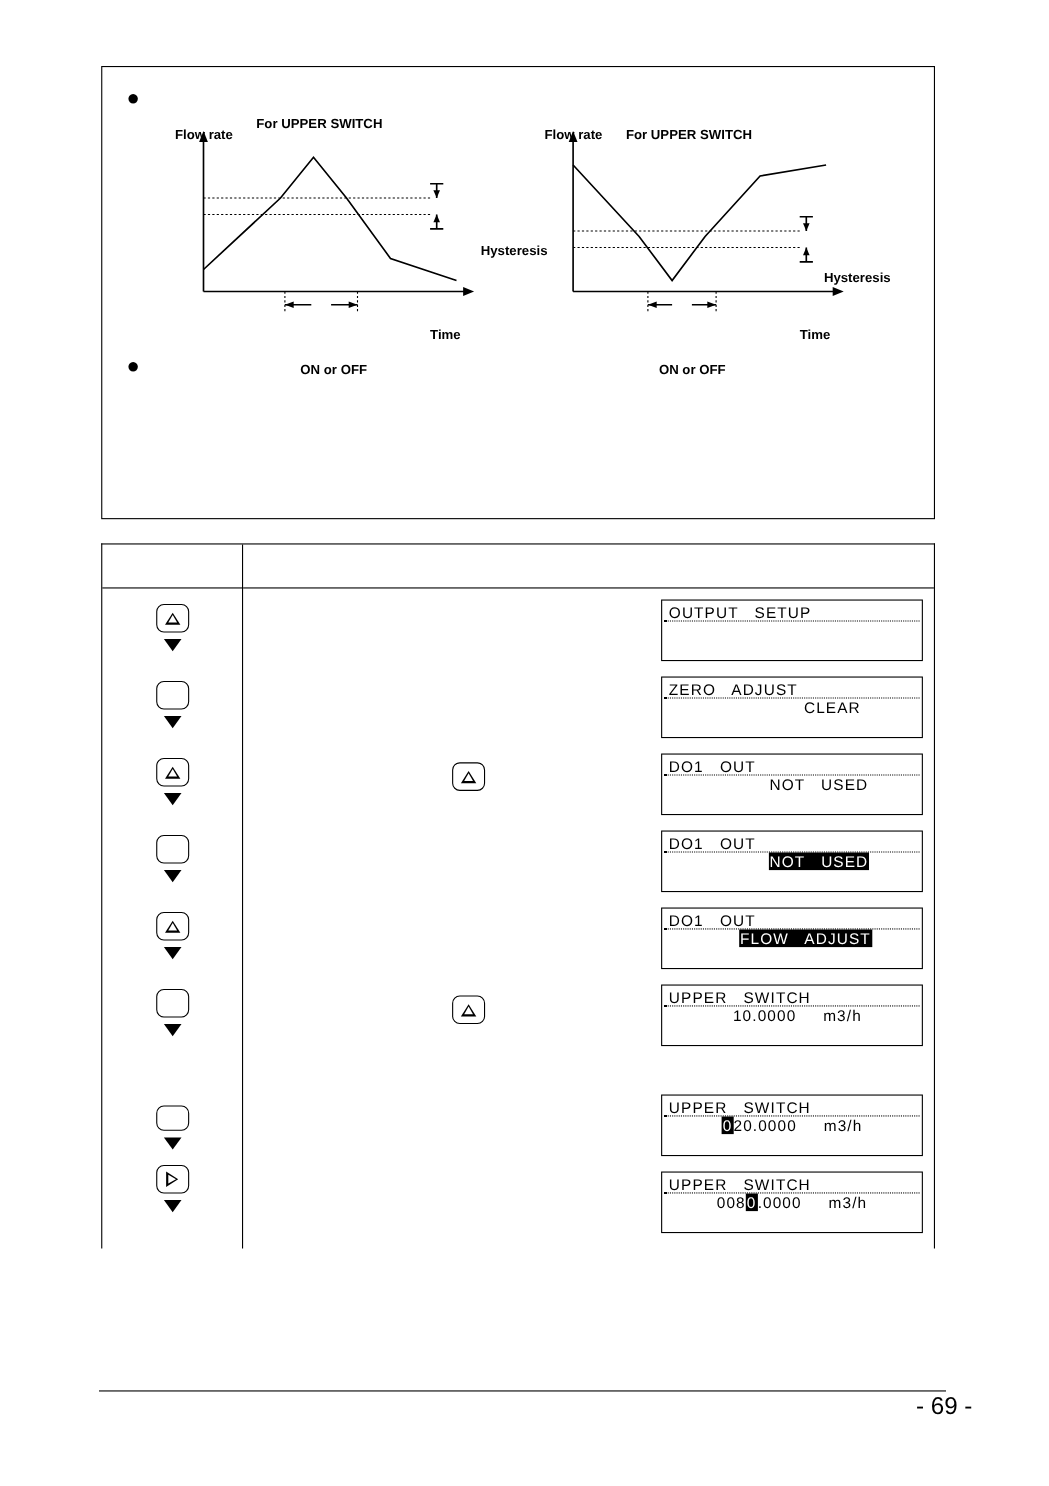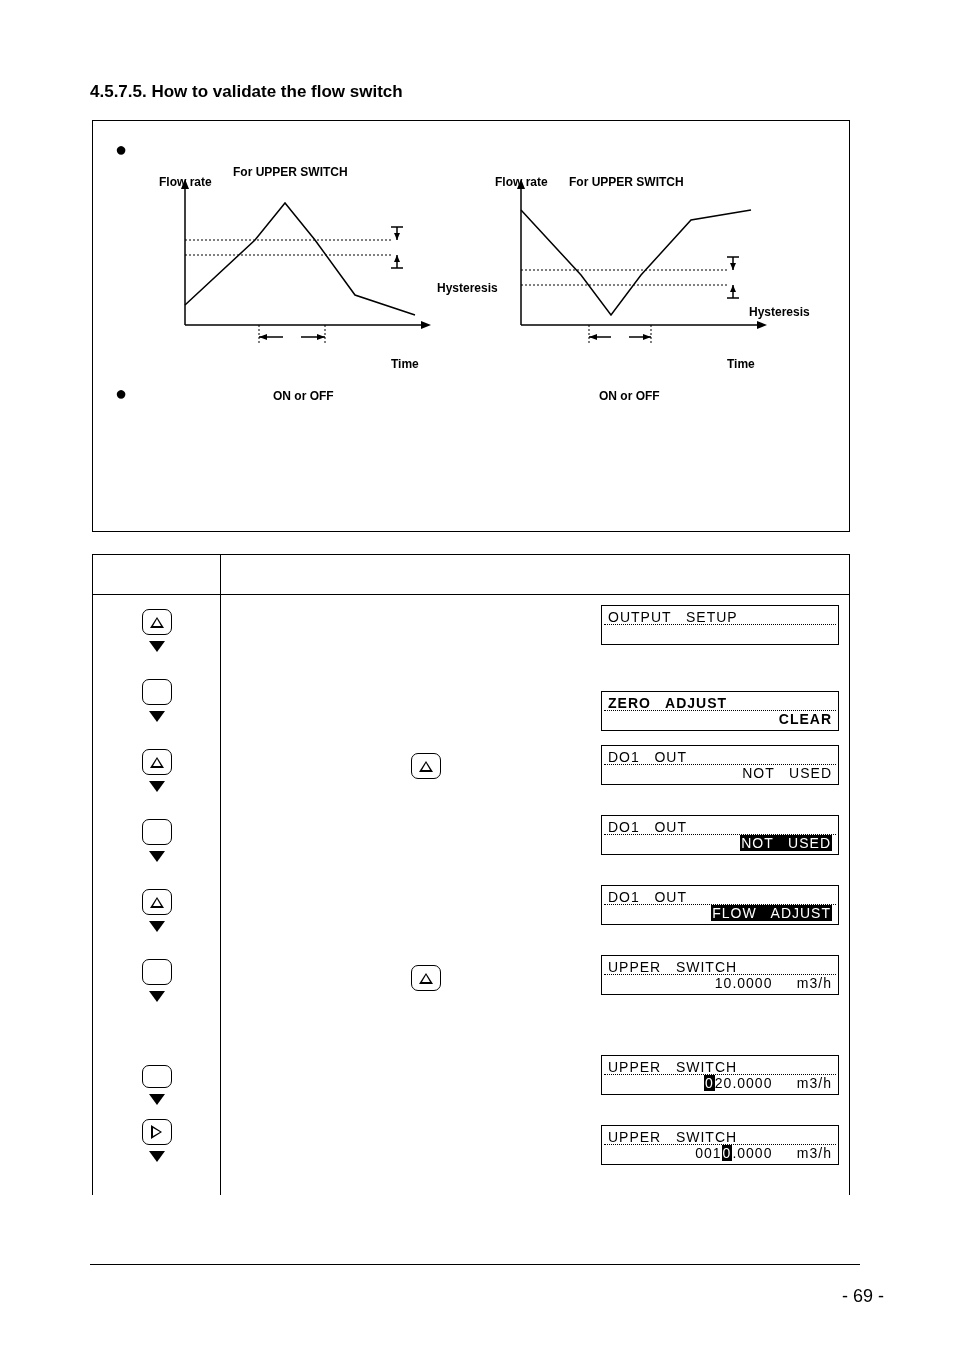--- a/index.html
+++ b/index.html
@@ -127,61 +127,60 @@
     margin-top: 6px;
   }
   .mid-icons {
     position: absolute;
     left: 190px;
   }
   .display-box {
     position: absolute;
     border: 1.5px solid #000;
     width: 238px;
-    height: 40px;
+    height: 56px;
     font-family: Arial, sans-serif;
     font-size: 14px;
     letter-spacing: 1px;
     padding: 3px 6px 3px 6px;
     line-height: 16px;
   }
   .display-box .line1 { height: 16px; white-space: pre; }
-  .display-box .line2 { height: 16px; white-space: pre; text-align: right; }
+  .display-box .line2 { height: 16px; white-space: pre; text-align: center; }
   .dashed-divider {
     position: absolute;
     top: 18px;
     left: 2px;
     right: 2px;
     border-top: 1px dotted #000;
   }
   .inv {
     background: #000;
     color: #fff;
     padding: 0 1px;
   }
   .page-number {
     position: absolute;
-    bottom: 44px;
+    bottom: 60px;
     right: 70px;
-    font-size: 18px;
+    font-size: 22px;
   }
   .footer-rule {
     position: absolute;
     bottom: 86px;
     left: 90px;
     width: 770px;
     border-top: 1.5px solid #000;
   }
 </style>
 </head>
 <body>
 
 <div class="page">
 
-  <div class="section-heading">4.5.7.5. How to validate the flow switch</div>
 
   <div class="diagram-box">
     <div class="bullet" style="top:18px; left:22px;">●</div>
 
     <div class="chart" style="top:44px; left:62px; width:330px;">
       <div class="chart-label" style="top:10px; left:4px;">Flow rate</div>
       <div class="chart-label" style="top:0; left:78px;">For UPPER SWITCH</div>
       <svg width="320" height="190">
 
         <line x1="30" y1="20" x2="30" y2="160" stroke="#000" stroke-width="1.5"></line>
@@ -305,21 +304,21 @@
               <div class="tri-up-outline"></div>
             </div>
         </div>
 
         <div class="display-box" style="top:10px; right:10px;">
           <div class="dashed-divider"></div>
           <div class="line1">OUTPUT   SETUP</div>
           <div class="line2"></div>
         </div>
 
-        <div class="display-box" style="top:96px; right:10px;font-weight:bold;">
+        <div class="display-box" style="top:80px; right:10px;">
           <div class="dashed-divider"></div>
           <div class="line1">ZERO   ADJUST</div>
           <div class="line2">               CLEAR</div>
         </div>
 
         <div class="display-box" style="top:150px; right:10px;">
           <div class="dashed-divider"></div>
           <div class="line1">DO1   OUT</div>
           <div class="line2">          NOT   USED</div>
         </div>
@@ -344,21 +343,21 @@
 
         <div class="display-box" style="top:460px; right:10px;">
           <div class="dashed-divider"></div>
           <div class="line1">UPPER   SWITCH</div>
           <div class="line2"><span></span><span class="inv">0</span><span>20.0000     m3/h</span></div>
         </div>
 
         <div class="display-box" style="top:530px; right:10px;">
           <div class="dashed-divider"></div>
           <div class="line1">UPPER   SWITCH</div>
-          <div class="line2"><span>001</span><span class="inv">0</span><span>.0000     m3/h</span></div>
+          <div class="line2"><span>008</span><span class="inv">0</span><span>.0000     m3/h</span></div>
         </div>
 
       </div>
     </div>
   </div>
 
   <div class="footer-rule"></div>
   <div class="page-number">- 69 -</div>
 
 </div>

